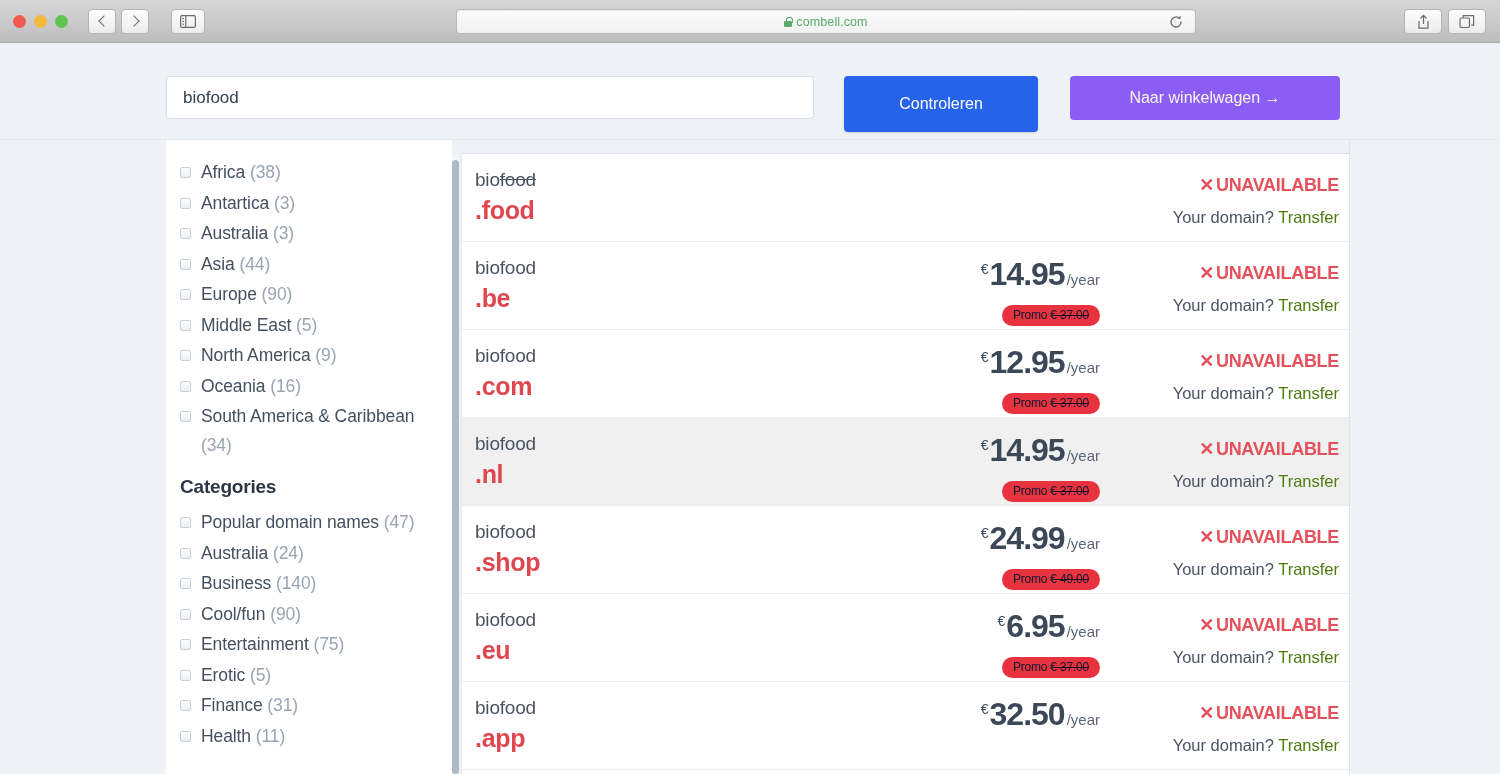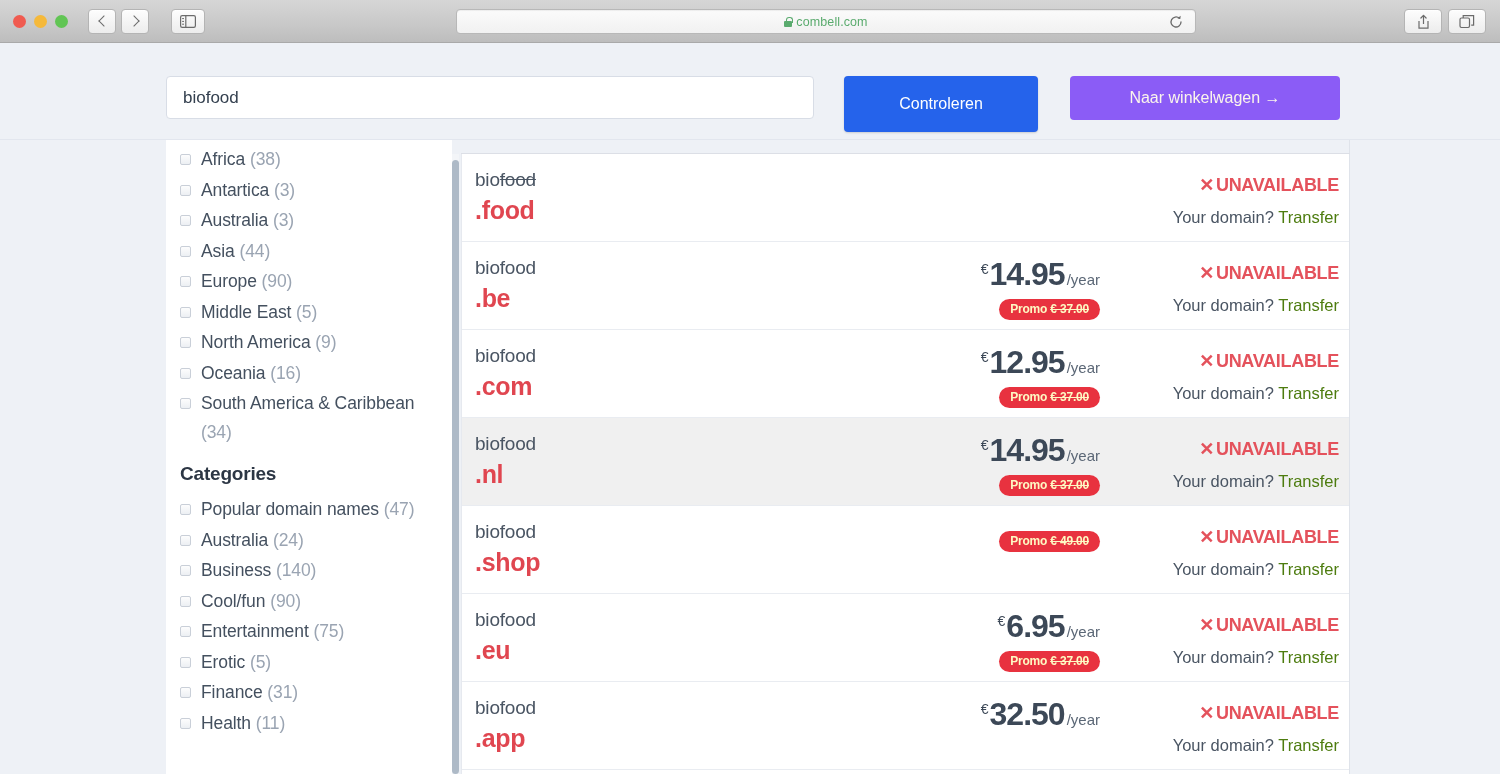--- a/index.html
+++ b/index.html
@@ -123,21 +123,21 @@
     width: 1500px; height: 634px;
     background: #eef1f6;
     overflow: hidden;
   }
 
   
   .sidebar {
     position: absolute; left: 166px; top: 0;
     width: 286px; height: 634px;
     background: #ffffff;
-    padding: 4px 14px 0 14px;
+    padding: 17px 14px 0 14px;
     overflow: hidden;
   }
   .filter-list { list-style: none; }
   .filter-item {
     display: flex; align-items: flex-start;
     padding: 1px 0 1px 0;
     line-height: 28.5px;
     cursor: pointer;
   }
   .cb {
@@ -226,24 +226,24 @@
   }
   .price-amount {
     font-size: 32px; font-weight: bold; color: #3c4857;
     letter-spacing: -1px;
   }
   .price-period {
     font-size: 15px; color: #5b6personal; color: #5b6776; margin-left: 2px;
   }
   .promo-badge {
     display: inline-block;
-    margin-top: 9px;
+    margin-top: 15px;
     background: #e8323f;
-    color: #fef9c3;
-    font-size: 12px; font-weight: bold;
+    color: #0f172a;
+    font-size: 12px; font-weight: normal;
     padding: 3px 11px 4px 11px;
     border-radius: 11px;
     letter-spacing: -0.2px;
   }
   .promo-badge .old-price { text-decoration: line-through; }
 
   .row-status {
     position: absolute; right: 10px; top: 20px;
     text-align: right;
   }
@@ -446,21 +446,21 @@
         <div class="row-status">
           <div class="unavailable"><span class="xmark">✕</span><span>UNAVAILABLE</span></div>
           <div class="transfer-line"><span>Your domain? </span><span class="transfer-link">Transfer</span></div>
         </div>
       </div>
       <div class="row">
         <div class="row-domain">
           <span class="domain-name"><span>biofood</span></span>
           <span class="domain-tld">.shop</span>
         </div>
-        <div class="row-price"><span class="promo-badge"><span>Promo </span><span class="old-price">€ 49.00</span></span></div>
+        <div class="row-price"><div class="price-line"><span class="euro">€</span><span class="price-amount">24.99</span><span class="price-period">/year</span></div><span class="promo-badge"><span>Promo </span><span class="old-price">€ 49.00</span></span></div>
         <div class="row-status">
           <div class="unavailable"><span class="xmark">✕</span><span>UNAVAILABLE</span></div>
           <div class="transfer-line"><span>Your domain? </span><span class="transfer-link">Transfer</span></div>
         </div>
       </div>
       <div class="row">
         <div class="row-domain">
           <span class="domain-name"><span>biofood</span></span>
           <span class="domain-tld">.eu</span>
         </div>

